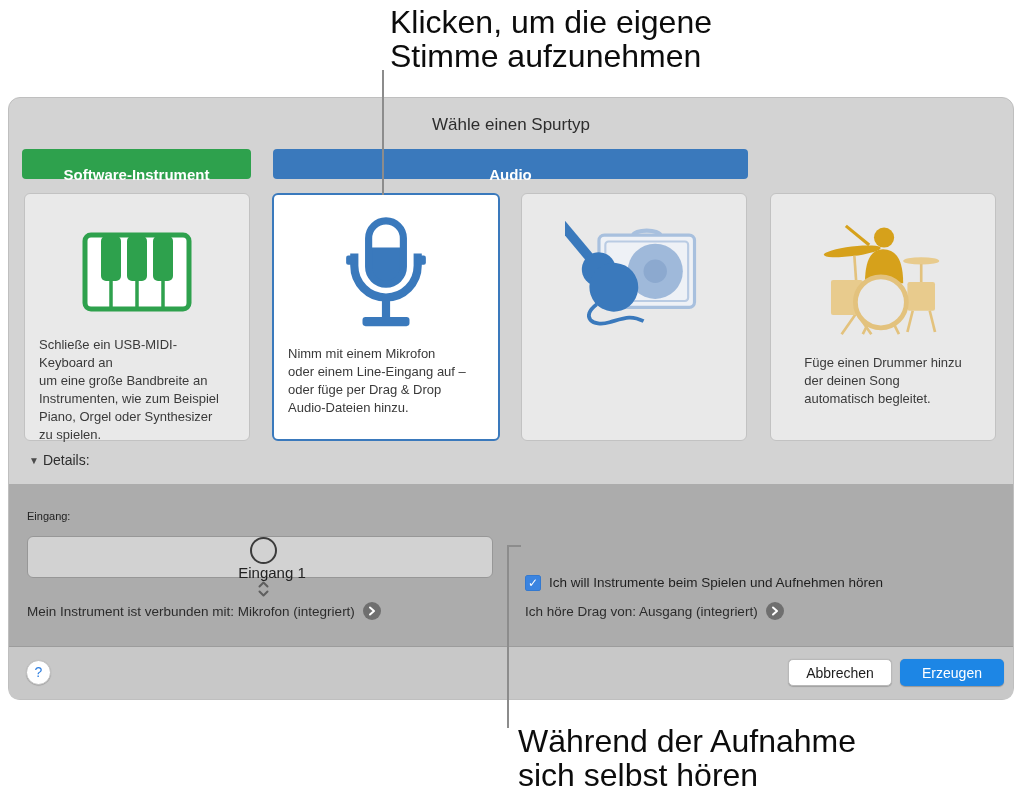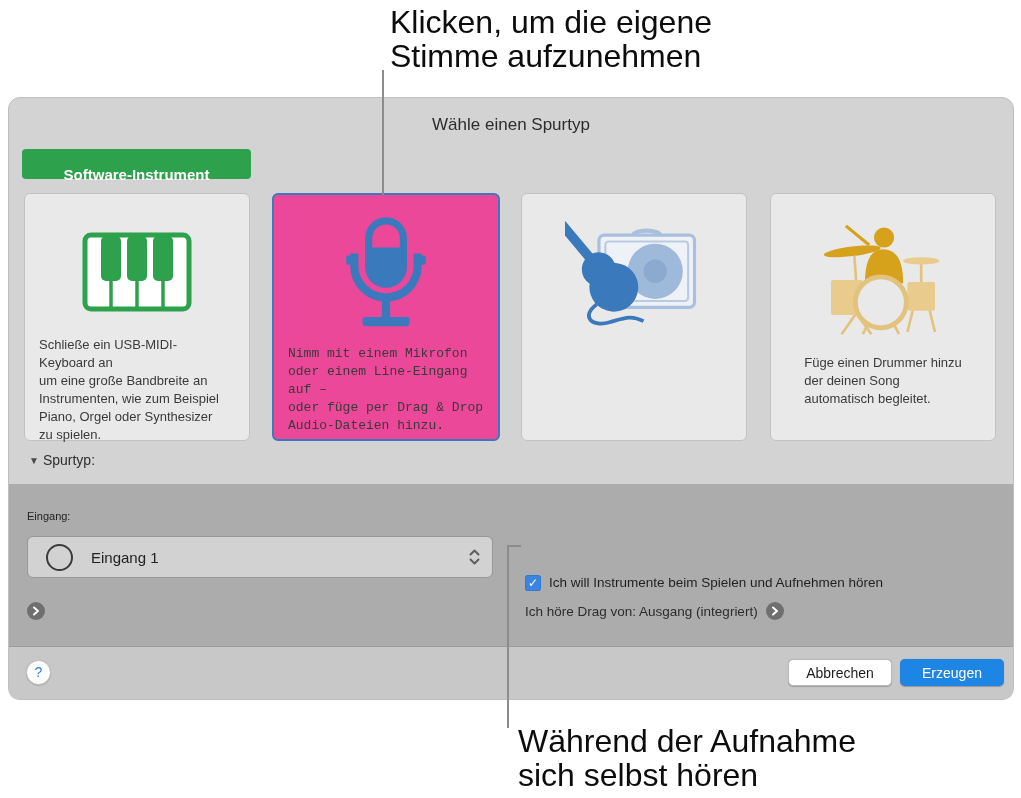--- a/index.html
+++ b/index.html
@@ -30,21 +30,21 @@
 
   .cat-btn { position:absolute; top:51px; height:30px; border:none; border-radius:4px;
     color:#ffffff; font-size:15px; font-weight:bold; text-align:center; line-height:30px;
     font-family:inherit; padding:11px; cursor:default; }
   .cat-green { left:13px;  width:229px; background:#2ea14d; }
   .cat-blue  { left:264px; width:475px; background:#3a79bc; }
   .cat-gold  { left:761px; width:227px; background:#d9a512; }
 
   .card { position:absolute; top:95px; height:248px; background:#e9e9e9;
     border:1px solid #c2c2c2; border-radius:6px; display:flex; flex-direction:column; }
-  .card.selected { background:#ec4899; border:2px solid #3a79bc;font-family:Liberation Mono, monospace; }
+  .card.selected { background:#ffffff; border:2px solid #3a79bc; }
   .card1 { left:15px;  width:226px; }
   .card2 { left:263px; width:228px; }
   .card3 { left:512px; width:226px; }
   .card4 { left:761px; width:226px;align-items:center; }
   .icon-box { display:flex; align-items:center; justify-content:center; flex:0 0 auto; }
   .card1 .icon-box { height:134px; padding-top:22px; }
   .card2 .icon-box { height:142px; padding-top:14px; }
   .card3 .icon-box { height:144px; padding-top:18px; }
   .card4 .icon-box { height:152px; padding-top:20px; }
   .card-text { padding:8px 14px 0 14px; font-size:13px; line-height:18px; color:#3a3a3a;
@@ -52,21 +52,21 @@
 
   .details-toggle { position:absolute; left:20px; top:354px; font-size:14px; color:#2e2e2e;
     display:flex; align-items:center; gap:4px; cursor:default; }
   .tri { font-size:10px; color:#4b4b4b; }
 
   .details-panel { position:absolute; left:0; top:386px; width:1004px; height:162px;
     background:#acacac; }
   .input-label { position:absolute; left:18px; top:26px; font-size:11px; color:#222; }
   .input-select { position:absolute; left:18px; top:52px; width:466px; height:42px;
     background:#d2d2d2; border:1px solid #979797; border-radius:6px;
-    display:flex; align-items:center; padding:0 12px 0 18px; }
+    display:flex; align-items:center; padding:0 12px 0 18px;flex-direction:column; }
   .ring-icon { width:27px; height:27px; border:2.5px solid #3b3b3b; border-radius:50%;
     flex:0 0 auto; }
   .select-value { margin-left:18px; font-size:15px; color:#222; flex:1 1 auto; }
   .chevrons { display:flex; flex-direction:column; gap:2px; align-items:center; }
 
   .checkbox-row { position:absolute; left:516px; top:55px; display:flex; align-items:flex-start;margin-top:36px; }
   .checkbox { width:16px; height:16px; background:#3b84e0; border-radius:3.5px;
     display:flex; align-items:center; justify-content:center; flex:0 0 auto;
     box-shadow:inset 0 0 0 0.5px #2b6ec2; }
   .checkbox::after { content:"✓"; color:#fff; font-size:12px; font-weight:bold; line-height:1; }
@@ -103,20 +103,21 @@
   <div class="callout-line line-bottom-v"></div>
   <div class="callout-line line-bottom-h"></div>
   <div class="callout-text callout-bottom">Während der Aufnahme
 sich selbst hören</div>
 
   <div class="dialog">
 
     <div class="dlg-title">Wähle einen Spurtyp</div>
 
     <button class="cat-btn cat-green">Software-Instrument</button>
+    <button class="cat-btn cat-blue">Audio</button>
 
     <div class="card card1">
       <div class="icon-box">
         <svg width="110" height="92" viewBox="0 0 110 80">
           <rect x="3" y="3" width="104" height="74" rx="6" fill="#ffffff" stroke="#2ea14d" stroke-width="5"></rect>
           <line x1="29" y1="48" x2="29" y2="75" stroke="#2ea14d" stroke-width="3.5"></line>
           <line x1="55" y1="48" x2="55" y2="75" stroke="#2ea14d" stroke-width="3.5"></line>
           <line x1="81" y1="48" x2="81" y2="75" stroke="#2ea14d" stroke-width="3.5"></line>
           <rect x="19" y="4" width="20" height="45" rx="5" fill="#2ea14d"></rect>
           <rect x="45" y="4" width="20" height="45" rx="5" fill="#2ea14d"></rect>
@@ -194,21 +195,21 @@
           <line x1="76" y1="98" x2="80" y2="106" stroke="#e3c27d" stroke-width="2.5"></line>
         </svg>
       </div>
       <div class="card-text">Füge einen Drummer hinzu
 der deinen Song
 automatisch begleitet.</div>
     </div>
 
     <div class="details-toggle">
       <span class="tri">▼</span>
-      <span>Spurtyp:</span>
+      <span>Details:</span>
     </div>
 
     <div class="details-panel">
       <div class="input-label">Eingang:</div>
 
       <div class="input-select">
         <span class="ring-icon"></span>
         <span class="select-value">Eingang 1</span>
         <span class="chevrons">
           <svg width="11" height="7" viewBox="0 0 11 7">
@@ -219,20 +220,21 @@
             </svg>
         </span>
       </div>
 
       <div class="checkbox-row">
         <span class="checkbox"></span>
         <span class="checkbox-label">Ich will Instrumente beim Spielen und Aufnehmen hören</span>
       </div>
 
       <div class="link-row link-left">
+        <span>Mein Instrument ist verbunden mit: Mikrofon (integriert)</span>
         <span class="arrow-circle">
           <svg width="8" height="10" viewBox="0 0 8 10">
               <path d="M2,1.5 L6,5 L2,8.5" fill="none" stroke="#ffffff" stroke-width="2" stroke-linecap="round" stroke-linejoin="round"></path>
             </svg>
         </span>
       </div>
 
       <div class="link-row link-right">
         <span>Ich höre Drag von: Ausgang (integriert)</span>
         <span class="arrow-circle">

